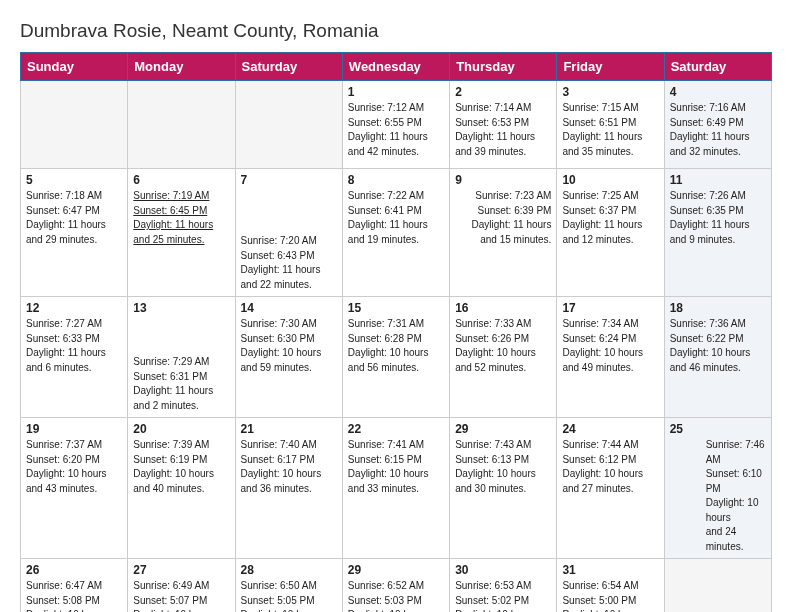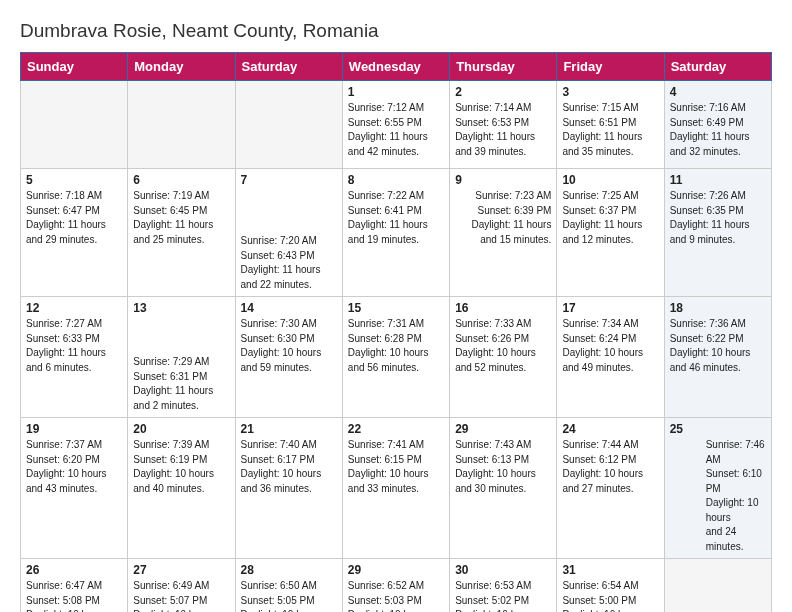--- a/index.html
+++ b/index.html
@@ -151,21 +151,21 @@
       <tr>
         <td>
           <span class="day-num">5</span>
           <div class="day-info" style="white-space: pre-line;">Sunrise: 7:18 AM
 Sunset: 6:47 PM
 Daylight: 11 hours
 and 29 minutes.</div>
         </td>
         <td>
           <span class="day-num">6</span>
-          <div class="day-info" style="white-space: pre-line;">Sunrise: 7:19 AM
+          <div class="day-info" style="white-space: pre-line; text-decoration: underline;">Sunrise: 7:19 AM
 Sunset: 6:45 PM
 Daylight: 11 hours
 and 25 minutes.</div>
         </td>
         <td>
           <span class="day-num">7</span>
           <div class="day-info" style="white-space: pre-line; margin-top: 47px;">Sunrise: 7:20 AM
 Sunset: 6:43 PM
 Daylight: 11 hours
 and 22 minutes.</div>

